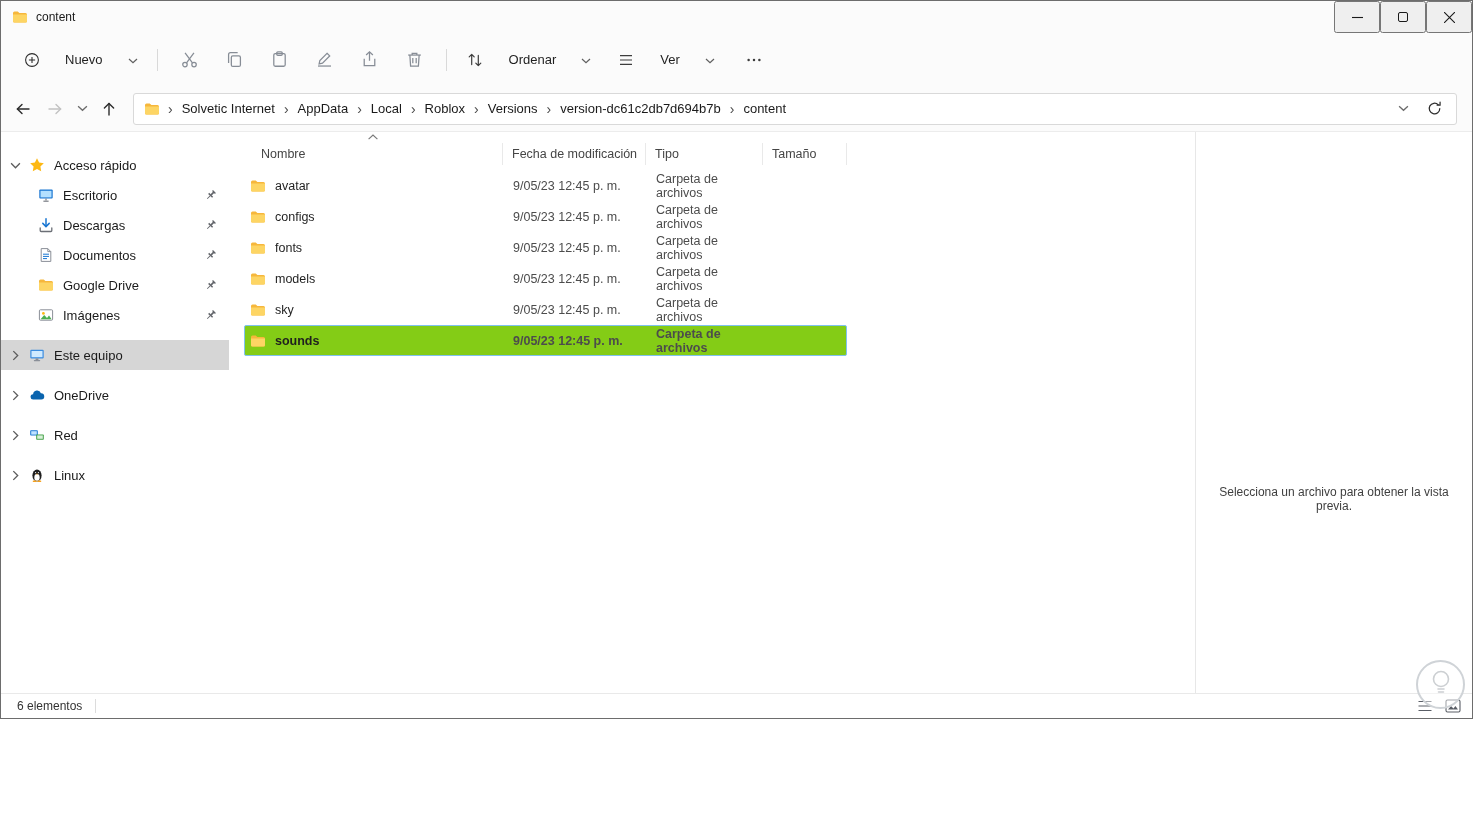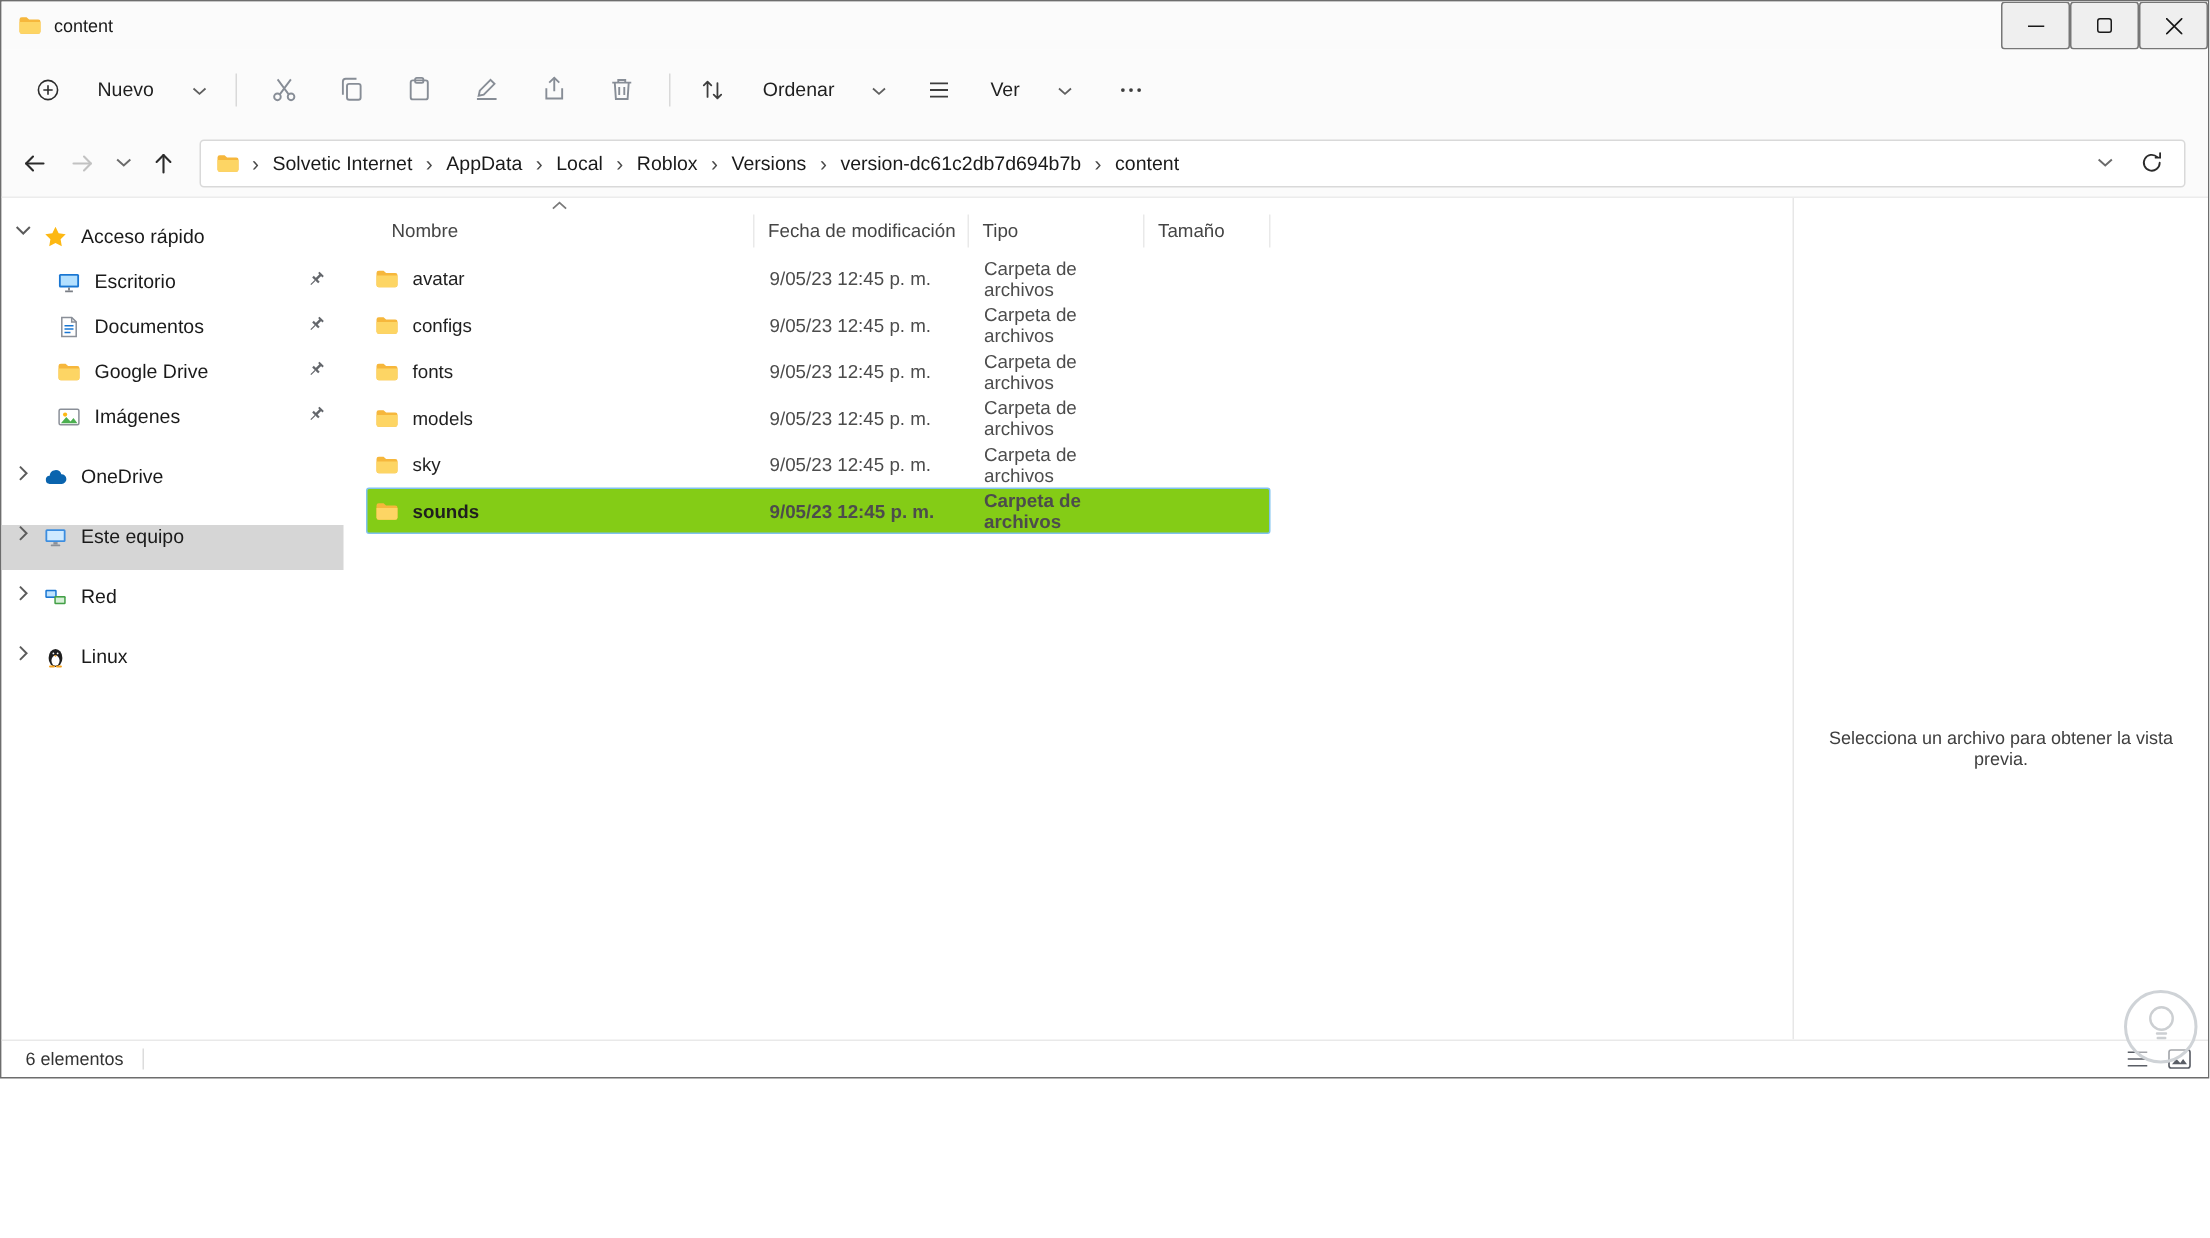--- a/index.html
+++ b/index.html
@@ -32,21 +32,21 @@
   .crumb-sep { font-size: 14px; color: #4a4a4a; margin: 0 8px; }
   .bc-right { margin-left: auto; display: flex; align-items: center; gap: 4px; }
   .searchbox { width: 186px; height: 32px; flex: 0 0 auto; border: 1px solid #d9d9d9; border-radius: 3px; background: #fff; display: flex; align-items: center; gap: 8px; padding: 0 9px; margin-left: 14px; }
   .searchbox input { border: none; outline: none; width: 100%; font-size: 13px; font-family: inherit; color: #1a1a1a; background: transparent; }
   .searchbox input::placeholder { color: #757575; }
 
   
   .main { flex: 1; min-height: 0; display: flex; background: #fff; }
 
   .sidebar { width: 228px; flex: 0 0 auto; padding-top: 18px; }
-  .side-item { height: 30px; display: flex; font-size: 13px; position: relative; cursor: default; }
+  .side-item { height: 30px; display: flex; align-items: center; font-size: 13px; position: relative; cursor: default; }
   .side-item .chev { width: 28px; display: flex; justify-content: center; flex: 0 0 auto; }
   .side-item.child { padding-left: 37px; }
   .side-item .icon { margin-right: 9px; flex: 0 0 auto; }
   .side-item.selected { background: #d6d6d6; }
   .side-item .label { white-space: nowrap; }
   .side-item .pin { margin-left: auto; margin-right: 12px; width: 13px; height: 13px; display: inline-flex; }
   .side-item .pin svg { width: 100%; height: 100%; }
   .side-group { margin-top: 10px; }
 
   .filearea { flex: 1; min-width: 0; padding: 6px 0 0 15px; position: relative; }
@@ -333,20 +333,42 @@
                 <rect x="6.1" y="1.6" width="1.8" height="4.8"></rect>
                 <rect x="4" y="6" width="6" height="1.6"></rect>
                 <rect x="6.55" y="7.6" width="0.9" height="4.4"></rect>
               </g>
             </svg>
           </span>
         </div>
         <div class="side-item child">
           <span class="icon">
             <svg viewBox="0 0 16 16">
+              <g fill="none" stroke-linecap="round">
+                <path d="M8 1.8v7.4" stroke="#1976d2" stroke-width="1.5"></path>
+                <path d="M4.8 6.4L8 9.6l3.2-3.2" stroke="#1976d2" stroke-width="1.5"></path>
+                <path d="M2.2 11v2.6a.9.9 0 00.9.9h9.8a.9.9 0 00.9-.9V11" stroke="#6b6f76" stroke-width="1.3"></path>
+              </g>
+            </svg>
+          </span>
+          <span class="label">Descargas</span>
+          <span class="pin">
+            <svg viewBox="0 0 14 14">
+              <g transform="rotate(45 7 7)" fill="#63666b">
+                <rect x="4.8" y="1" width="4.4" height="1.4"></rect>
+                <rect x="6.1" y="1.6" width="1.8" height="4.8"></rect>
+                <rect x="4" y="6" width="6" height="1.6"></rect>
+                <rect x="6.55" y="7.6" width="0.9" height="4.4"></rect>
+              </g>
+            </svg>
+          </span>
+        </div>
+        <div class="side-item child">
+          <span class="icon">
+            <svg viewBox="0 0 16 16">
               <path d="M3.2 1.6h6.6l3 3v9.8H3.2z" fill="#fff" stroke="#8a8f98" stroke-width="1"></path>
               <path d="M9.8 1.6v3h3" fill="none" stroke="#8a8f98" stroke-width="1"></path>
               <path d="M5 7.2h6M5 9.4h6M5 11.6h4" stroke="#1976d2" stroke-width="1"></path>
             </svg>
           </span>
           <span class="label">Documentos</span>
           <span class="pin">
             <svg viewBox="0 0 14 14">
               <g transform="rotate(45 7 7)" fill="#63666b">
                 <rect x="4.8" y="1" width="4.4" height="1.4"></rect>
@@ -389,48 +411,48 @@
             <svg viewBox="0 0 14 14">
               <g transform="rotate(45 7 7)" fill="#63666b">
                 <rect x="4.8" y="1" width="4.4" height="1.4"></rect>
                 <rect x="6.1" y="1.6" width="1.8" height="4.8"></rect>
                 <rect x="4" y="6" width="6" height="1.6"></rect>
                 <rect x="6.55" y="7.6" width="0.9" height="4.4"></rect>
               </g>
             </svg>
           </span>
         </div>
+        <div class="side-item selected side-group">
+          <span class="chev">
+            <svg width="7" height="11" viewBox="0 0 6 10">
+              <path d="M1 1l4 4-4 4" fill="none" stroke="#5c5c5c" stroke-width="1.2"></path>
+            </svg>
+          </span>
+          <span class="icon">
+            <svg viewBox="0 0 16 16">
+              <rect x="1.3" y="2.8" width="13.4" height="8.6" rx="1" fill="#3b8de0"></rect>
+              <rect x="2.5" y="4" width="11" height="6.2" fill="#cfeaff"></rect>
+              <rect x="6.6" y="11.4" width="2.8" height="1.6" fill="#8a8f98"></rect>
+              <rect x="4.8" y="13" width="6.4" height="1.2" rx="0.6" fill="#8a8f98"></rect>
+            </svg>
+          </span>
+          <span class="label">Este equipo</span>
+        </div>
         <div class="side-item side-group">
           <span class="chev">
             <svg width="7" height="11" viewBox="0 0 6 10">
               <path d="M1 1l4 4-4 4" fill="none" stroke="#5c5c5c" stroke-width="1.2"></path>
             </svg>
           </span>
           <span class="icon">
             <svg viewBox="0 0 16 16">
               <path d="M12.2 12.6H4.4a2.7 2.7 0 01-.3-5.4 4 4 0 017.8-1 2.8 2.8 0 01.3 6.4z" fill="#0a64ae"></path>
             </svg>
           </span>
           <span class="label">OneDrive</span>
-        </div>
-        <div class="side-item selected side-group">
-          <span class="chev">
-            <svg width="7" height="11" viewBox="0 0 6 10">
-              <path d="M1 1l4 4-4 4" fill="none" stroke="#5c5c5c" stroke-width="1.2"></path>
-            </svg>
-          </span>
-          <span class="icon">
-            <svg viewBox="0 0 16 16">
-              <rect x="1.3" y="2.8" width="13.4" height="8.6" rx="1" fill="#3b8de0"></rect>
-              <rect x="2.5" y="4" width="11" height="6.2" fill="#cfeaff"></rect>
-              <rect x="6.6" y="11.4" width="2.8" height="1.6" fill="#8a8f98"></rect>
-              <rect x="4.8" y="13" width="6.4" height="1.2" rx="0.6" fill="#8a8f98"></rect>
-            </svg>
-          </span>
-          <span class="label">Este equipo</span>
         </div>
         <div class="side-item side-group">
           <span class="chev">
             <svg width="7" height="11" viewBox="0 0 6 10">
               <path d="M1 1l4 4-4 4" fill="none" stroke="#5c5c5c" stroke-width="1.2"></path>
             </svg>
           </span>
           <span class="icon">
             <svg viewBox="0 0 16 16">
               <rect x="1.2" y="3.2" width="7.6" height="5.4" rx="0.8" fill="#1976d2"></rect>

